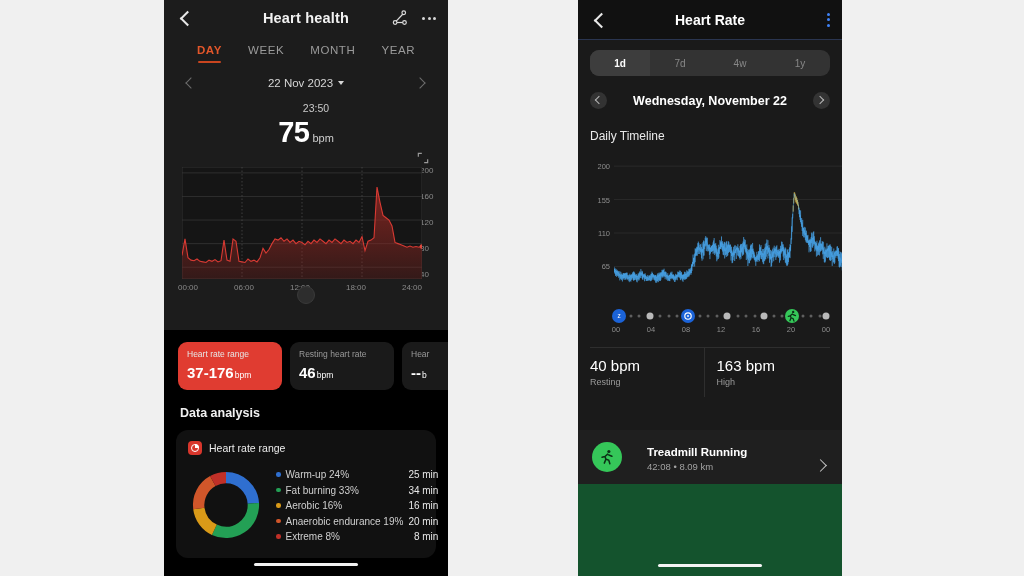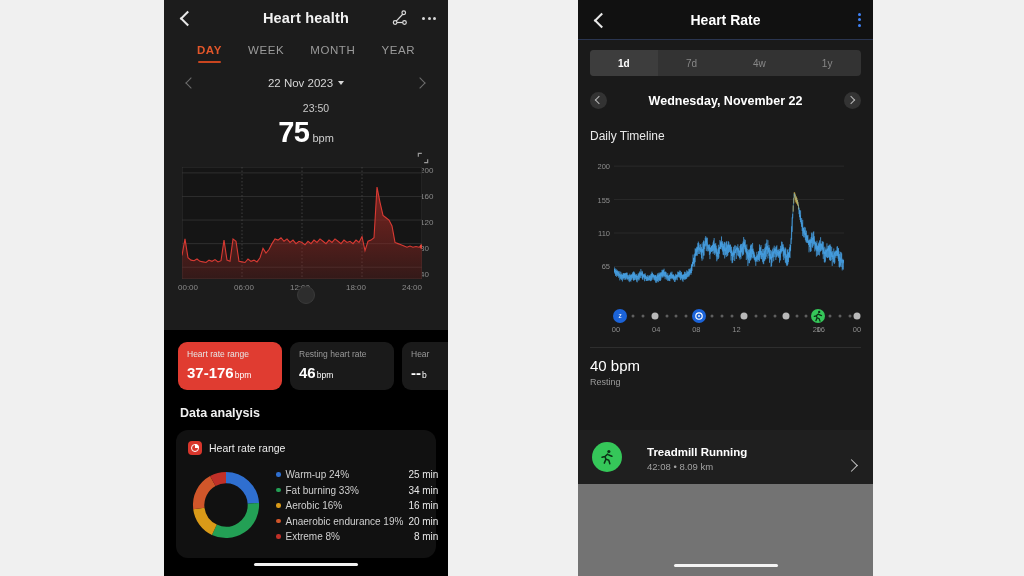--- a/index.html
+++ b/index.html
@@ -7,21 +7,21 @@
     width: 1024px; height: 576px;
     background: #f0f0f0;
     font-family: "Liberation Sans", sans-serif;
     overflow: hidden;
   }
   .stage { position: relative; width: 1024px; height: 576px; }
 
   
   .panel { position: absolute; top: 0; height: 576px; overflow: hidden; }
   #panel-left  { left: 164px; width: 284px; background: #000; }
-  #panel-right { left: 578px; width: 295px; background: #737373; }
+  #panel-right { left: 578px; width: 264px; background: #14532d; }
 
   
   .l-top { background: #1c1c1c; height: 330px; position: relative; }
 
   .l-header {
     height: 36px; display: flex; align-items: center;
     padding: 0 12px; position: relative;
   }
   .l-back { width: 20px; height: 20px; position: relative; cursor: pointer; }
   .l-back::before {
@@ -152,21 +152,21 @@
   }
   .r-title {
     position: absolute; left: 0; right: 0; text-align: center;
     font-size: 14px; font-weight: bold; color: #fff; pointer-events: none;
   }
   .r-kebab { margin-left: auto; display: flex; flex-direction: column; gap: 2.5px; z-index: 2; cursor: pointer; }
   .r-kebab i { width: 3px; height: 3px; border-radius: 50%; background: #3f83f8; display: block; }
 
   .r-body { background: #1a1a1a; padding: 10px 12px 0 12px; height: 390px; }
   .r-seg {
-    display: flex; background: #333; border-radius: 4px; height: 26px; overflow: hidden;
+    display: flex; background: #333; border-radius: 9px; height: 26px; overflow: hidden;
   }
   .r-seg div {
     flex: 1; display: flex; align-items: center; justify-content: center;
     font-size: 10px; color: #888; cursor: pointer;
   }
   .r-seg div.active { background: #3d3d3d; color: #fff; font-weight: bold; }
 
   .r-datebar { display: flex; align-items: center; justify-content: space-between; margin-top: 16px; }
   .r-navbtn {
     width: 17px; height: 17px; border-radius: 50%; background: #333;
@@ -914,30 +914,34 @@
             <div class="r-dot sm" style="left: 89%;"></div>
             <div class="r-dot sm" style="left: 93%;"></div>
             <div class="r-dot sm" style="left: 97%;"></div>
             <div class="r-dot md" style="left: 100%;"></div>
           </div>
         <div class="r-ticks" id="r-ticks">
             <span style="left: 0%;">00</span>
             <span style="left: 16.6667%;">04</span>
             <span style="left: 33.3333%;">08</span>
             <span style="left: 50%;">12</span>
-            <span style="left: 66.6667%; margin-left: 44px;">16</span>
+            <span style="left: 66.6667%;">16</span>
             <span style="left: 83.3333%;">20</span>
             <span style="left: 100%;">00</span>
           </div>
       </div>
 
       <div class="r-stats">
         <div class="r-stat">
           <div class="v">40 bpm</div>
           <div class="k">Resting</div>
+        </div>
+        <div class="r-stat">
+          <div class="v">163 bpm</div>
+          <div class="k">High</div>
         </div>
       </div>
     </div>
 
     <div class="r-activity">
       <div class="r-act-ic">
         <svg viewBox="0 0 24 24" width="18" height="18">
           <circle cx="14.5" cy="4.6" r="2.1" fill="#0c2f16"></circle>
           <path d="M13 8.2 L9.2 11.4 L10.6 14.8 L8.4 20.2 M10.6 14.8 L14.4 16.4 L15.8 21 M9.2 11.4 L5.4 12.4 M14.4 9.4 L18.6 11" fill="none" stroke="#0c2f16" stroke-width="2" stroke-linecap="round" stroke-linejoin="round"></path>
         </svg>

